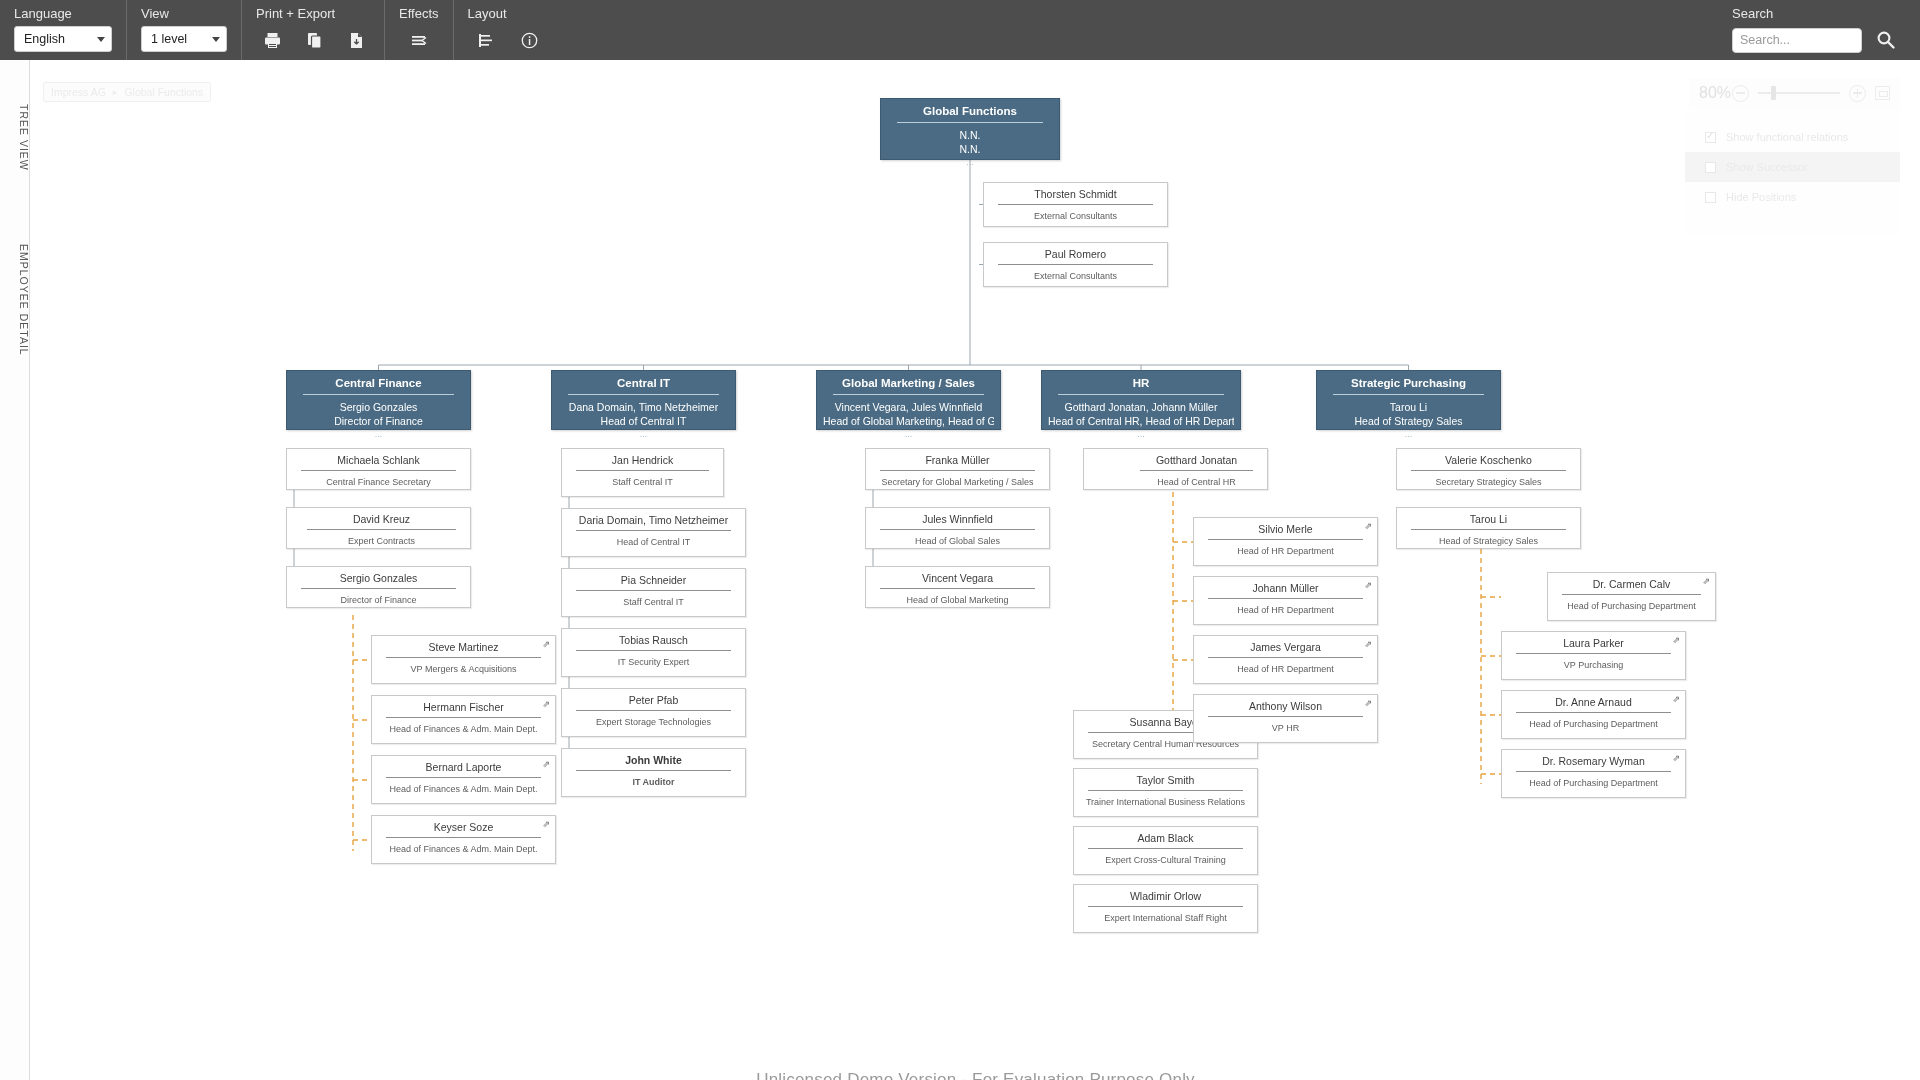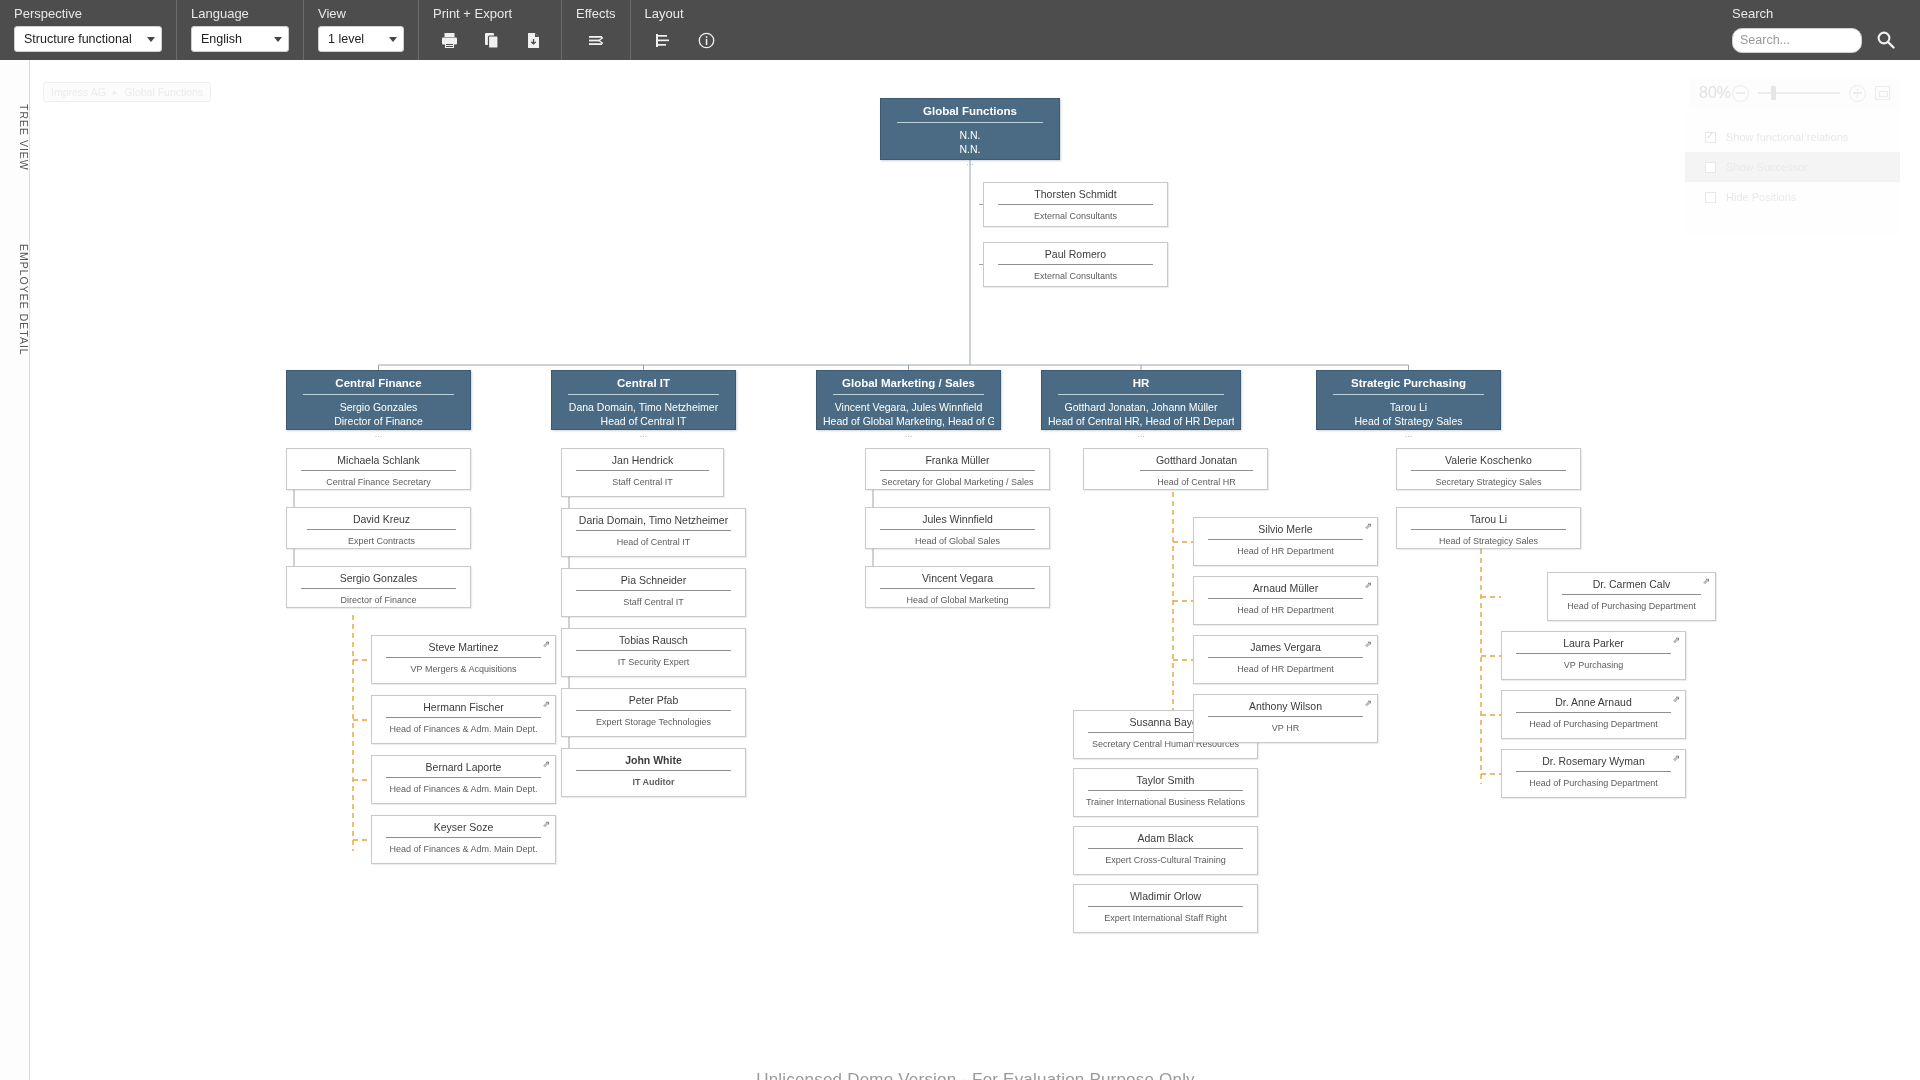--- a/index.html
+++ b/index.html
@@ -54,21 +54,21 @@
   .icon-btn svg { display: block; }
 
   
   #search-group {
     position: absolute; right: 8px; top: 0; height: 60px;
     padding: 5px 12px 0 12px;
     display: flex; flex-direction: column;
   }
   #search-row { display: flex; align-items: center; gap: 10px; }
   #search-input {
-    width: 130px; height: 25px; border: 1px solid #cfcfcf; border-radius: 10px;
+    width: 130px; height: 25px; border: 1px solid #cfcfcf; border-radius: 4px;
     background: #fff; font-size: 12.5px; color: #333; padding: 0 7px;
     font-family: "Liberation Sans", sans-serif;
   }
   #search-input::placeholder { color: #9a9a9a; }
 
   
   #left-rail {
     position: absolute; left: 0; top: 60px;
     width: 30px; height: 1020px;
     background: #fdfdfd; border-right: 1px solid #dcdcdc;
@@ -216,29 +216,20 @@
     position: absolute; left: 0; top: 1010px; width: 1889px;
     text-align: center; font-size: 17px; color: #9a9a9a;
     letter-spacing: .2px;
   }
 </style>
 </head>
 <body>
 
 <div id="toolbar">
 
-  <div class="tb-group">
-    <div class="tb-label">Perspective</div>
-    <div class="tb-row">
-      <div class="sel" id="sel-perspective">
-        <span>Structure functional</span>
-        <span class="caret"></span>
-      </div>
-    </div>
-  </div>
 
   <div class="tb-group">
     <div class="tb-label">Language</div>
     <div class="tb-row">
       <div class="sel" id="sel-language">
         <span>English</span>
         <span class="caret"></span>
       </div>
     </div>
   </div>
@@ -561,21 +552,21 @@
           <div class="c-rule"></div>
           <div class="c-role">Expert International Staff Right</div>
         </div>
         <div class="node card" style="left: 1162px; top: 457px; width: 185px; height: 49px;">
           <div class="c-name">Silvio Merle</div>
           <div class="c-rule"></div>
           <div class="c-role">Head of HR Department</div>
           <div class="c-flag">⇗</div>
         </div>
         <div class="node card" style="left: 1162px; top: 516px; width: 185px; height: 49px;">
-          <div class="c-name">Arnaud Müller</div>
+          <div class="c-name">Johann Müller</div>
           <div class="c-rule"></div>
           <div class="c-role">Head of HR Department</div>
           <div class="c-flag">⇗</div>
         </div>
         <div class="node card" style="left: 1162px; top: 575px; width: 185px; height: 49px;">
           <div class="c-name">James Vergara</div>
           <div class="c-rule"></div>
           <div class="c-role">Head of HR Department</div>
           <div class="c-flag">⇗</div>
         </div>

